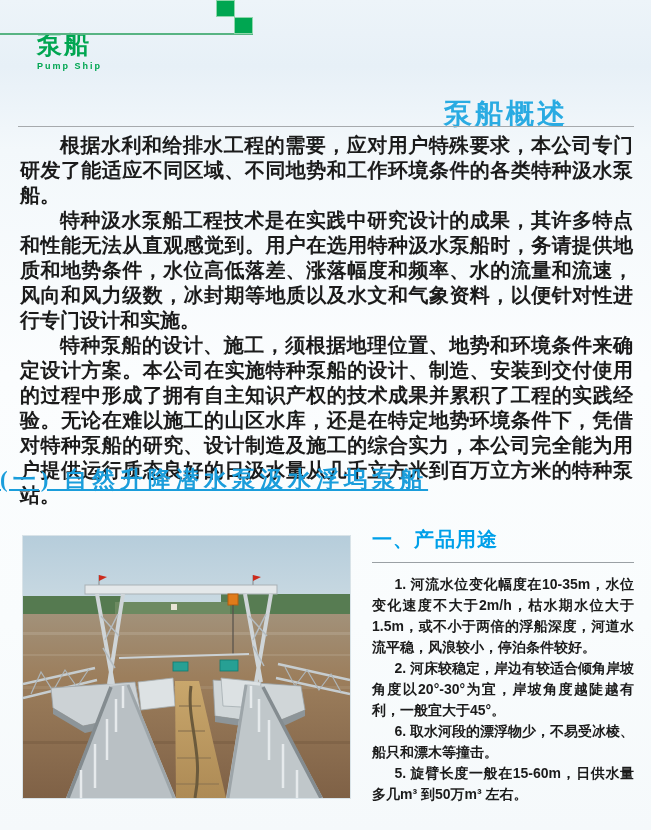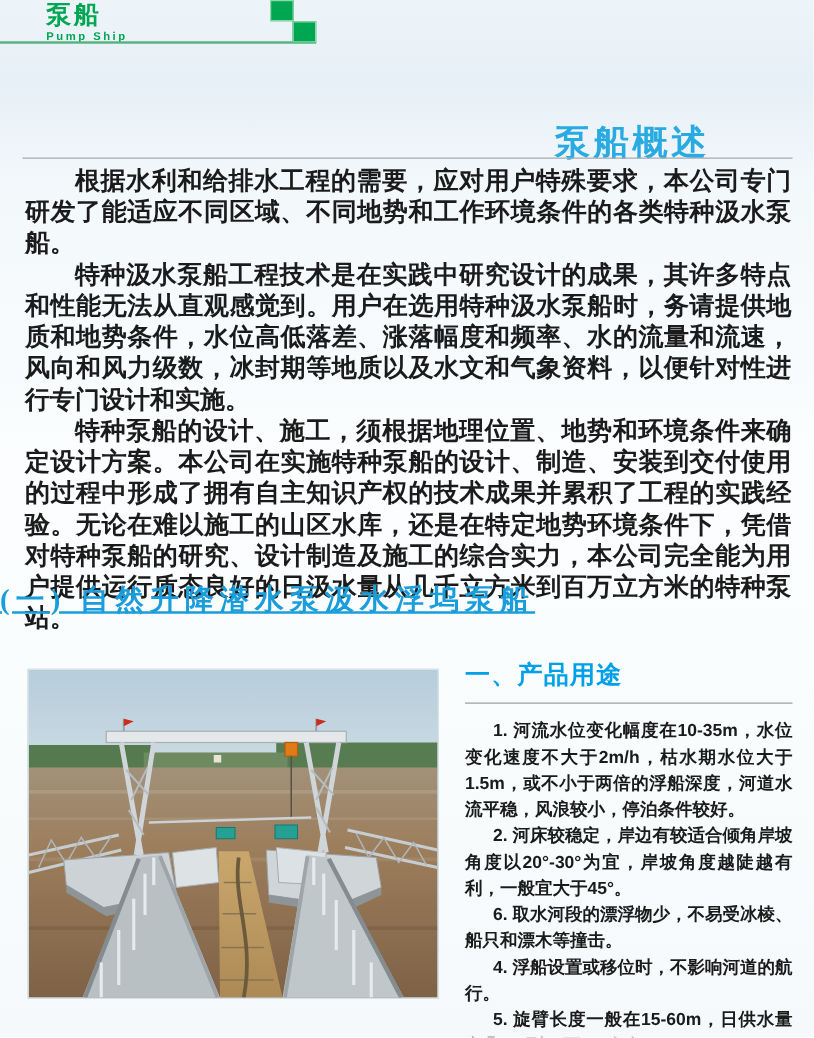--- a/index.html
+++ b/index.html
@@ -7,22 +7,22 @@
     width:651px;height:830px;
     font-family:"Liberation Sans","DejaVu Sans",sans-serif;
     background:#fff;
   }
   .page{
     position:relative;width:651px;height:830px;overflow:hidden;
     background:linear-gradient(180deg,#edf4f9 0%,#e7f0f7 8%,#f3f8fb 18%,#fbfdfe 45%,#f9fcfd 75%,#f5f9fb 100%);
   }
   
   .logo{position:absolute;left:37px;top:2px;line-height:1;}
-  .logo-cn{font-size:20px;font-weight:bold;color:#00a651;letter-spacing:2px;
-    font-family:Liberation Serif, serif;}
+  .logo-cn{font-size:25px;font-weight:bold;color:#00a651;letter-spacing:2px;
+    font-family:Liberation Mono, monospace;margin-top:32px;}
   .logo-en{font-size:9px;font-weight:bold;color:#00a651;letter-spacing:2px;margin-top:3px;text-align:center;}
   .header-rule{position:absolute;left:0;top:33px;width:253px;height:2px;background:#58b483;}
   .sq{position:absolute;width:19px;height:17px;background:#00a651;border:1px solid #8ed7ab;box-sizing:border-box;}
   .sq-top{left:216px;top:0;}
   .sq-bottom{left:234px;top:17px;}
   
   .overview-title{position:absolute;left:0;top:95px;width:568px;text-align:right;
     font-size:28px;font-weight:bold;color:#29abe2;letter-spacing:3px;}
   .title-rule{position:absolute;left:18px;top:126px;width:616px;height:1px;background:#a6aaad;}
   .overview-body{position:absolute;left:20px;top:133px;width:613px;}
@@ -170,18 +170,17 @@
     </svg>
   </div>
 
   <div class="usage">
     <p class="usage-heading">一、产品用途</p>
     <div class="usage-rule"></div>
     <div class="usage-items">
       <p>1. 河流水位变化幅度在10-35m，水位变化速度不大于2m/h，枯水期水位大于1.5m，或不小于两倍的浮船深度，河道水流平稳，风浪较小，停泊条件较好。</p>
       <p>2. 河床较稳定，岸边有较适合倾角岸坡角度以20°-30°为宜，岸坡角度越陡越有利，一般宜大于45°。</p>
       <p>6. 取水河段的漂浮物少，不易受冰棱、船只和漂木等撞击。</p>
-      <p>4. 浮船设置或移位时，不影响河道的航行。</p>
       <p>5. 旋臂长度一般在15-60m，日供水量多几m³ 到50万m³ 左右。</p>
     </div>
   </div>
 
 </div>
 
 </body></html>

